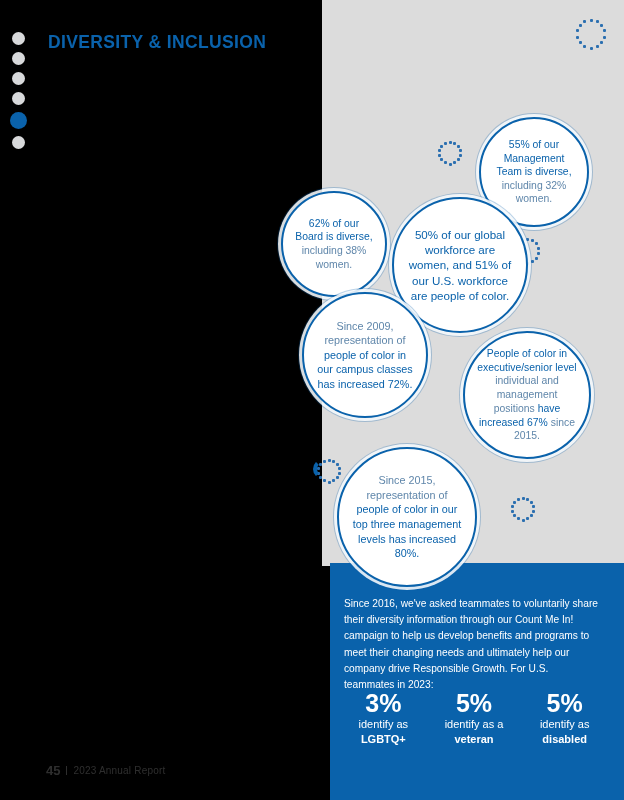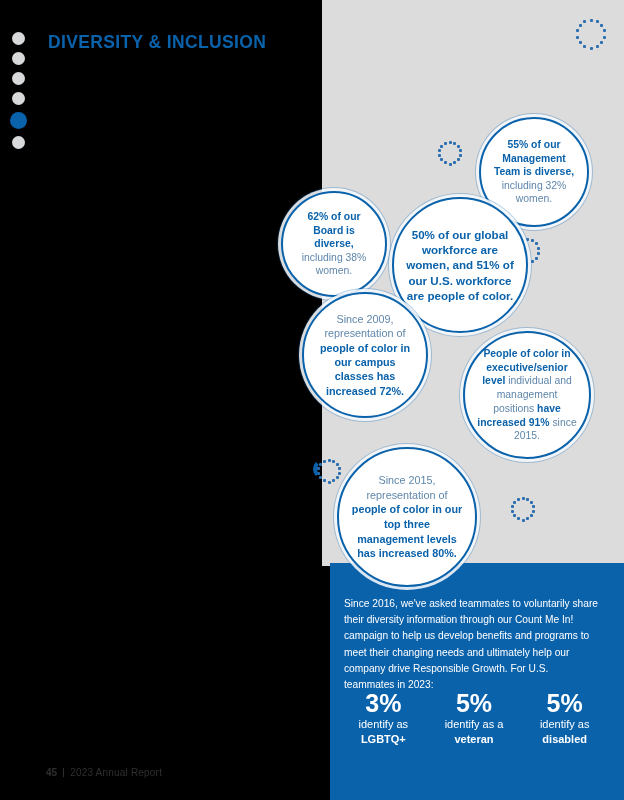--- a/index.html
+++ b/index.html
@@ -49,21 +49,21 @@
     white-space: nowrap;
     z-index: 6;
   }
   .footer {
     position: absolute; left: 46px; bottom: 22px;
     display: flex; align-items: center; gap: 6px;
     z-index: 6;
     opacity: 0.42;
   }
   .footer .page-num {
-    color: #6f6f6f; font-size: 10px; font-weight: bold;
+    color: #6f6f6f; font-size: 13px; font-weight: bold;
   }
   .footer .bar { width: 1px; height: 9px; background: #6f6f6f; }
   .footer .footer-text {
     color: #6f6f6f; font-size: 10px; letter-spacing: 0.2px;
   }
 
   
   .gray-panel {
     position: absolute; left: 322px; top: 0;
     width: 302px; height: 566px;
@@ -120,21 +120,21 @@
     display: flex;
     align-items: center;
     justify-content: center;
     text-align: center;
     color: #0a62ab;
     z-index: 5;
     box-shadow: 0 0 0 3px rgba(255,255,255,0.85),
                 0 0 0 4px rgba(10,98,171,0.28);
   }
   .bubble .btxt { padding: 0 11px; }
-  .b { font-weight: bold; }
+  .b { font-weight: normal; }
   .r { font-weight: normal; color: #5f86aa; }
 
   
   #bubble-management { left: 479px; top: 117px; width: 110px; height: 110px;
       font-size: 10.4px; line-height: 13.6px; }
   #bubble-board      { left: 281px; top: 191px; width: 106px; height: 106px;
       font-size: 10.4px; line-height: 13.6px; }
   #bubble-workforce  { left: 392px; top: 197px; width: 136px; height: 136px;
       font-size: 11.6px; line-height: 15.2px; }
   #bubble-campus     { left: 302px; top: 292px; width: 126px; height: 126px;
@@ -302,21 +302,21 @@
     <div class="btxt">
       <span class="r">Since 2009, representation of </span>
       <span class="b">people of color in our campus classes has increased 72%.</span>
     </div>
   </div>
 
   <div class="bubble" id="bubble-executive">
     <div class="btxt">
       <span class="b">People of color in executive/senior level</span>
       <span class="r"> individual and management positions </span>
-      <span class="b">have increased 91%</span>
+      <span class="b">have increased 67%</span>
       <span class="r"> since 2015.</span>
     </div>
   </div>
 
   <div class="bubble" id="bubble-toplevels">
     <div class="btxt">
       <span class="r">Since 2015, representation of </span>
       <span class="b">people of color in our top three management levels has increased 80%.</span>
     </div>
   </div>

